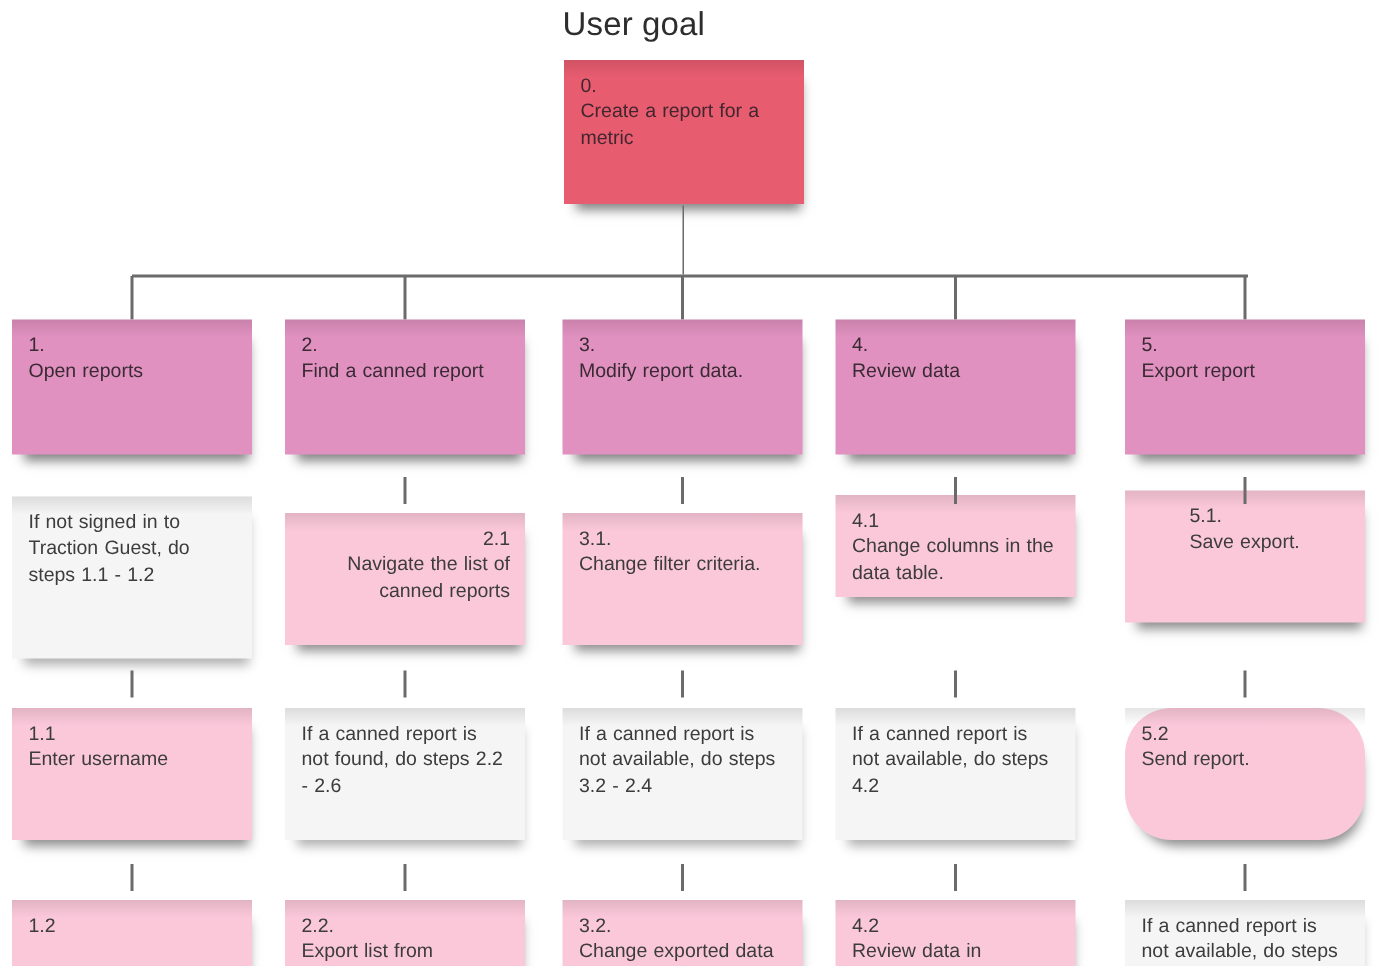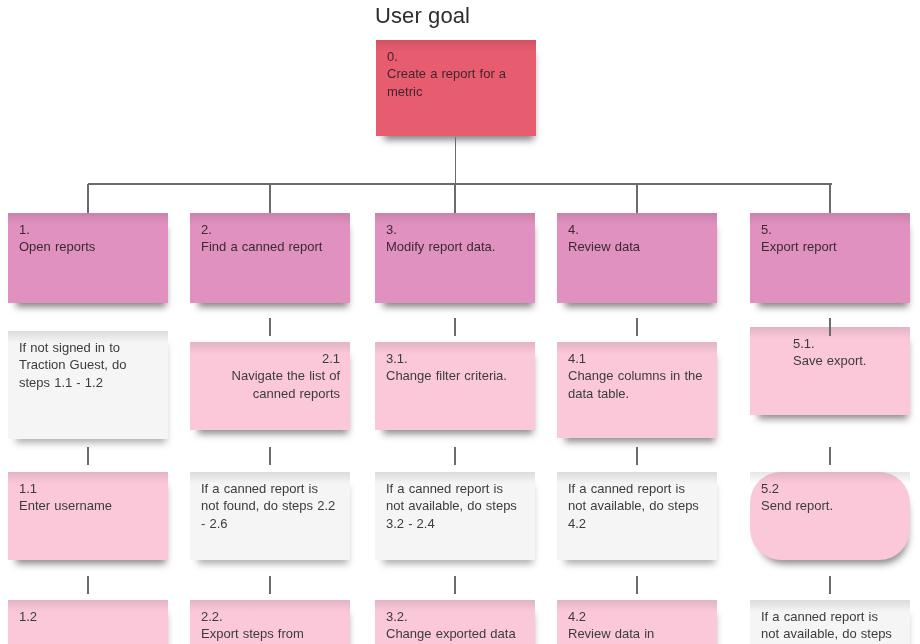--- a/index.html
+++ b/index.html
@@ -120,21 +120,21 @@
         </div>
         <div class="note note-step" style="top: 129px; height: 88px; text-align: right;">
           <div class="note-id">2.1</div>
           <div class="note-text">Navigate the list of canned reports</div>
         </div>
         <div class="note note-cond" style="top: 259px; height: 88px;">
           <div class="note-text">If a canned report is not found, do steps 2.2 - 2.6</div>
         </div>
         <div class="note note-step" style="top: 387px; height: 88px;">
           <div class="note-id">2.2.</div>
-          <div class="note-text">Export steps from</div>
+          <div class="note-text">Export list from</div>
         </div>
         <div class="vline" style="left: 79.25px; top: 105px; height: 18px;"></div>
         <div class="vline" style="left: 79.25px; top: 234px; height: 18px;"></div>
         <div class="vline" style="left: 79.25px; top: 363px; height: 18px;"></div>
       </div>
       <div class="column" style="left: 375px;">
         <div class="note note-header" style="top: 0px; height: 90px;">
           <div class="note-id">3.</div>
           <div class="note-text">Modify report data.</div>
         </div>
@@ -151,21 +151,21 @@
         </div>
         <div class="vline" style="left: 79.25px; top: 105px; height: 18px;"></div>
         <div class="vline" style="left: 79.25px; top: 234px; height: 18px;"></div>
         <div class="vline" style="left: 79.25px; top: 363px; height: 18px;"></div>
       </div>
       <div class="column" style="left: 557px;">
         <div class="note note-header" style="top: 0px; height: 90px;">
           <div class="note-id">4.</div>
           <div class="note-text">Review data</div>
         </div>
-        <div class="note note-step" style="top: 129px; height: 96px;">
+        <div class="note note-step" style="top: 117px; height: 68px;">
           <div class="note-id">4.1</div>
           <div class="note-text">Change columns in the data table.</div>
         </div>
         <div class="note note-cond" style="top: 259px; height: 88px;">
           <div class="note-text">If a canned report is not available, do steps 4.2</div>
         </div>
         <div class="note note-step" style="top: 387px; height: 88px;">
           <div class="note-id">4.2</div>
           <div class="note-text">Review data in</div>
         </div>

